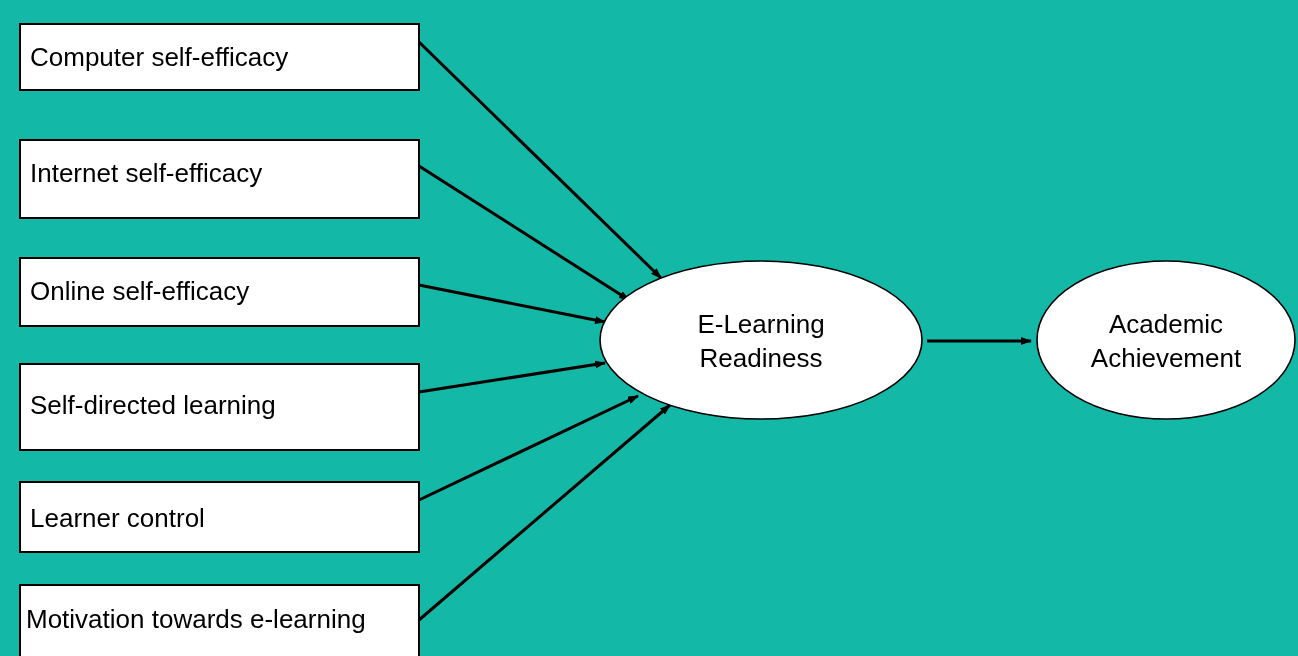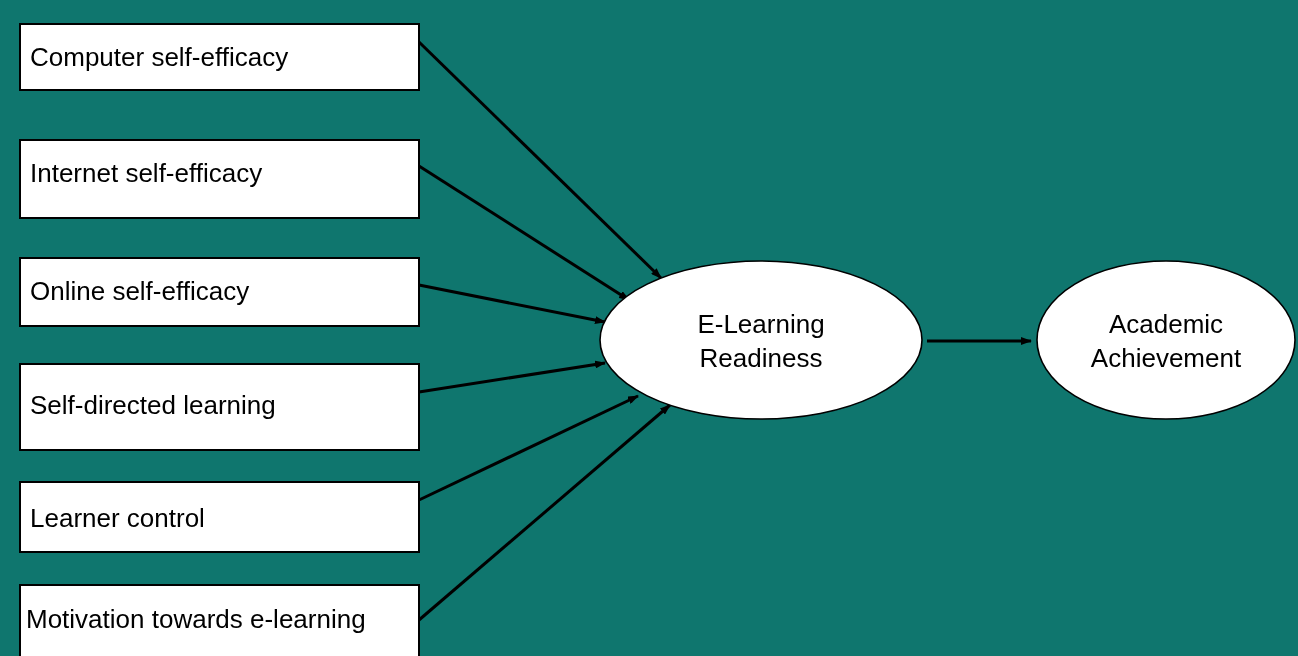--- a/index.html
+++ b/index.html
@@ -7,21 +7,21 @@
     padding: 0;
     background: #ffffff;
   }
   body {
     font-family: "Liberation Sans", sans-serif;
   }
   #diagram-root {
     position: relative;
     width: 1298px;
     height: 656px;
-    background: #0f766e;
+    background: #14b8a6;
     overflow: hidden;
   }
   svg#model-svg {
     display: block;
     width: 1298px;
     height: 656px;
   }
   .node-box {
     fill: #ffffff;
     stroke: #000000;

